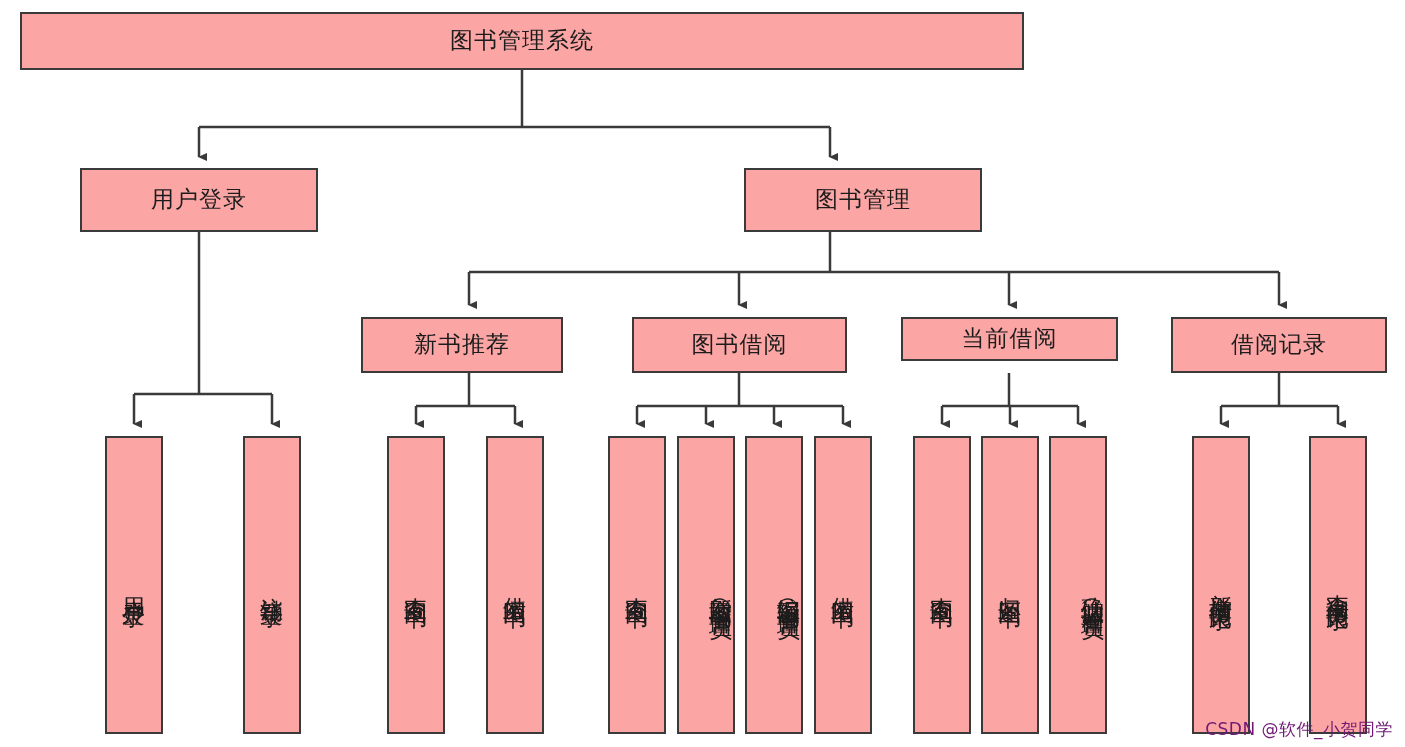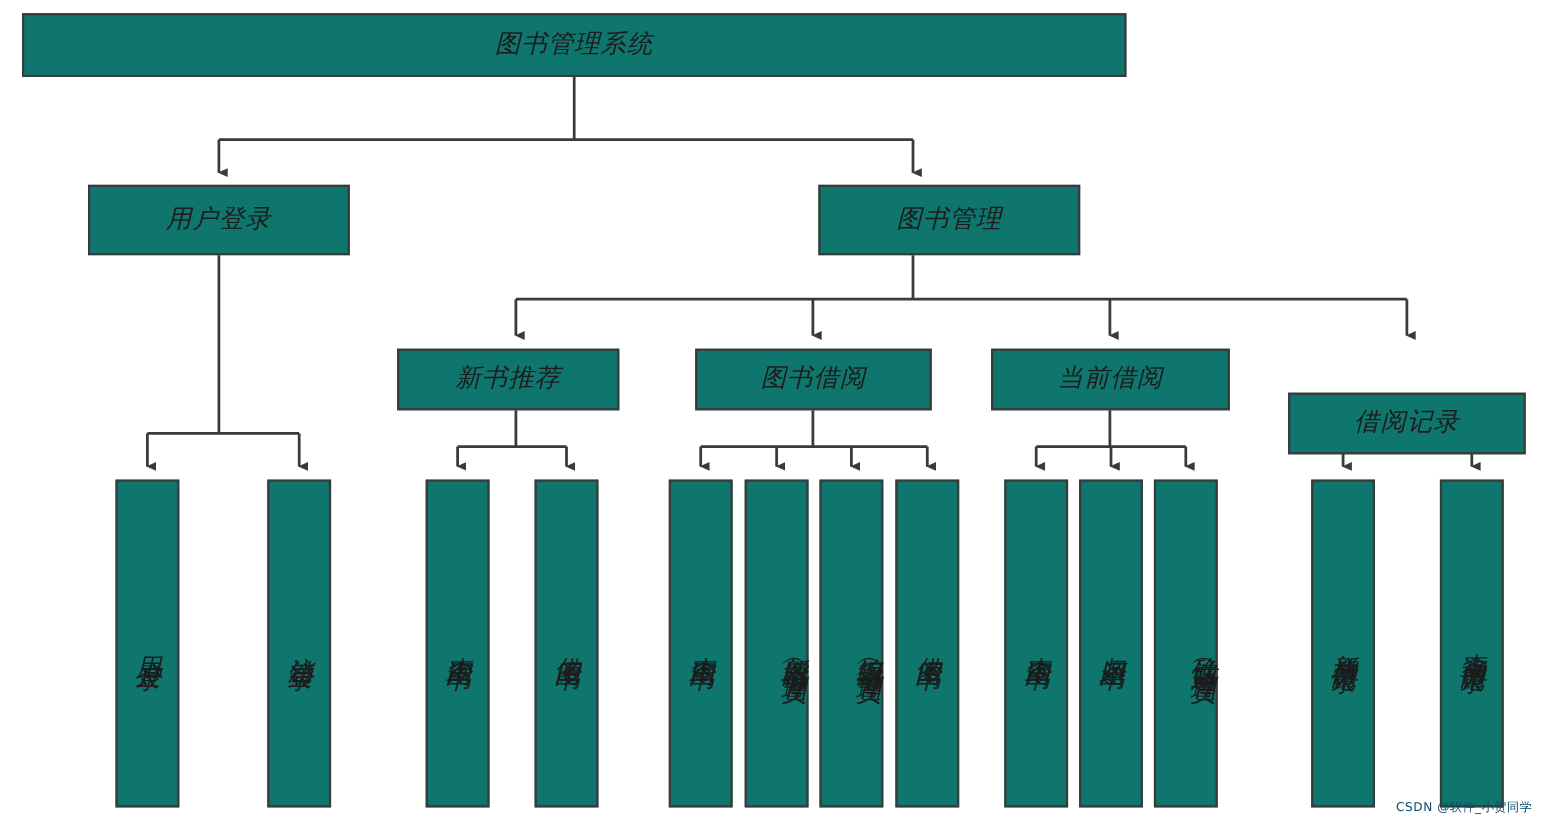--- a/index.html
+++ b/index.html
@@ -23,26 +23,25 @@
     position: absolute;
     left: 0;
     top: 0;
     width: 1405px;
     height: 747px;
   }
   .node-box {
     position: absolute;
     box-sizing: border-box;
     border: 2px solid #3a3a3a;
-    background: #0f766e;
+    background: #fca5a5;
     display: flex;
     align-items: center;
     justify-content: center;
     color: #1c1c1c;
-    font-style: italic;
   }
   .node-horizontal {
     font-size: 23px;
     letter-spacing: 1px;
     line-height: 1.1;
   }
   .node-vertical {
     writing-mode: vertical-rl;
     text-orientation: upright;
     font-size: 23px;
@@ -53,22 +52,22 @@
     padding-top: 14px;
   }
   .node-vertical.short-label {
     align-items: center;
     padding-top: 0;
   }
   .watermark {
     position: absolute;
     right: 12px;
     bottom: 6px;
-    font-size: 11px;
-    color: #0c4a6e;
+    font-size: 17px;
+    color: #701a75;
     letter-spacing: 0.5px;
     white-space: nowrap;
     pointer-events: none;
     margin-left: 26px;
   }
 </style>
 </head>
 <body>
 
 <div id="diagram-root">
@@ -127,23 +126,23 @@
   <div class="node-box node-horizontal" style="left:20px; top:12px; width:1004px; height:58px;">图书管理系统</div>
 
   <div class="node-box node-horizontal" style="left:80px; top:168px; width:238px; height:64px;">用户登录</div>
 
   <div class="node-box node-horizontal" style="left:744px; top:168px; width:238px; height:64px;">图书管理</div>
 
   <div class="node-box node-horizontal" style="left:361px; top:317px; width:202px; height:56px;">新书推荐</div>
 
   <div class="node-box node-horizontal" style="left:632px; top:317px; width:215px; height:56px;">图书借阅</div>
 
-  <div class="node-box node-horizontal" style="left:901px; top:317px; width:217px; height:56px;">当前借阅</div>
+  <div class="node-box node-horizontal" style="left:901px; top:317px; width:217px; height:44px;">当前借阅</div>
 
-  <div class="node-box node-horizontal" style="left:1171px; top:317px; width:216px; height:56px;margin-top:40px;">借阅记录</div>
+  <div class="node-box node-horizontal" style="left:1171px; top:317px; width:216px; height:56px;">借阅记录</div>
 
   <div class="node-box node-vertical short-label" style="left:105px; top:436px; width:58px; height:298px;">用户登录</div>
 
   <div class="node-box node-vertical short-label" style="left:243px; top:436px; width:58px; height:298px;">注销登录</div>
 
   <div class="node-box node-vertical short-label" style="left:387px; top:436px; width:58px; height:298px;">查询图书</div>
 
   <div class="node-box node-vertical short-label" style="left:486px; top:436px; width:58px; height:298px;">借阅图书</div>
 
   <div class="node-box node-vertical short-label" style="left:608px; top:436px; width:58px; height:298px;">查询图书</div>

